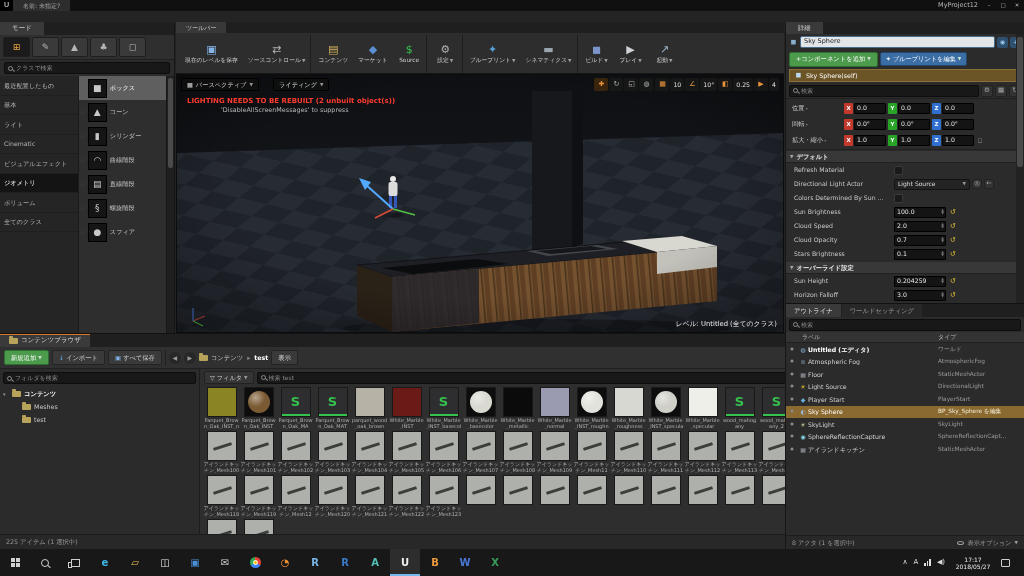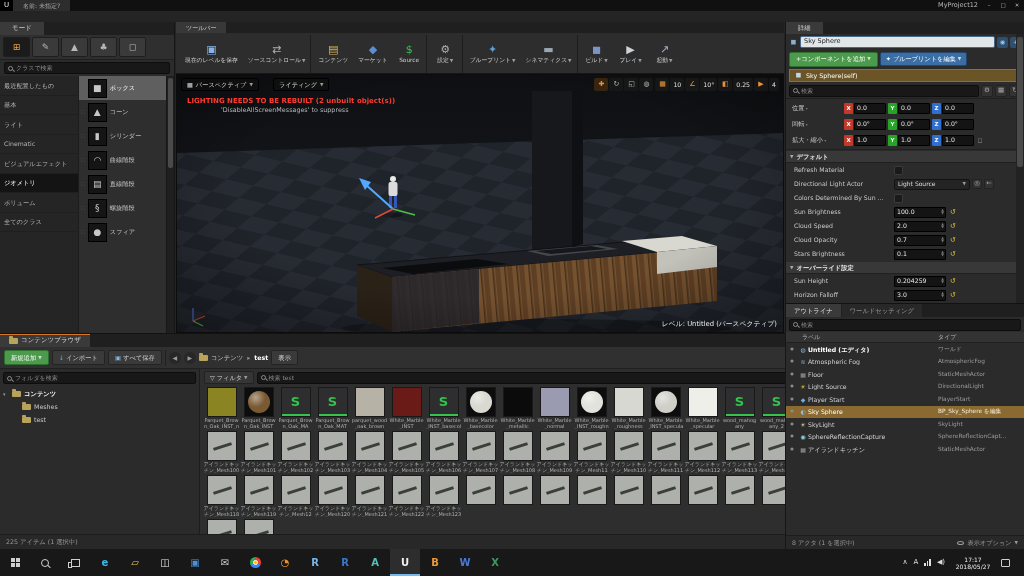--- a/index.html
+++ b/index.html
@@ -515,21 +515,21 @@
             <span class="sicon">◧</span>
             <span class="sval">0.25</span>
           </span>
 
           <span class="vp-snap">
             <span class="sicon">▶</span>
             <span class="sval">4</span>
           </span>
         </span>
     </div>
-    <div id="vp-level">レベル: Untitled (パースペクティブ)</div>
+    <div id="vp-level">レベル: Untitled (全てのクラス)</div>
   </div>
 
   <div class="p" id="cb">
     <div id="cb-tabbar">
       <div id="cb-tab">
         <span class="fold"></span>
         <span>コンテンツブラウザ</span>
       </div>
     </div>
     <div id="cb-toolbar">

